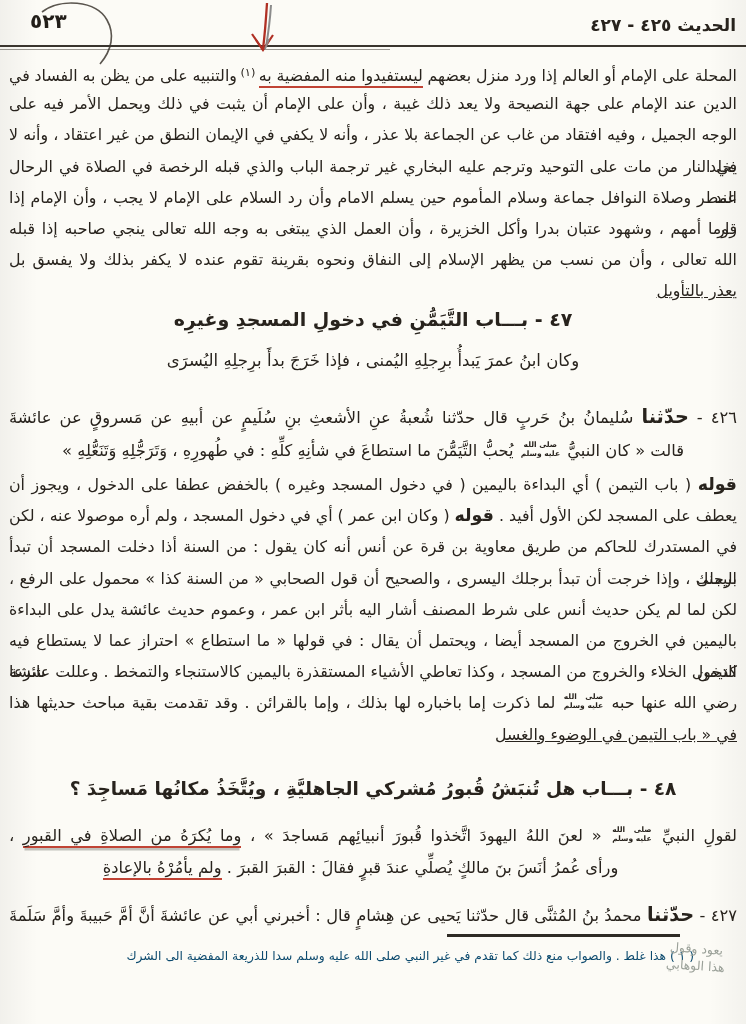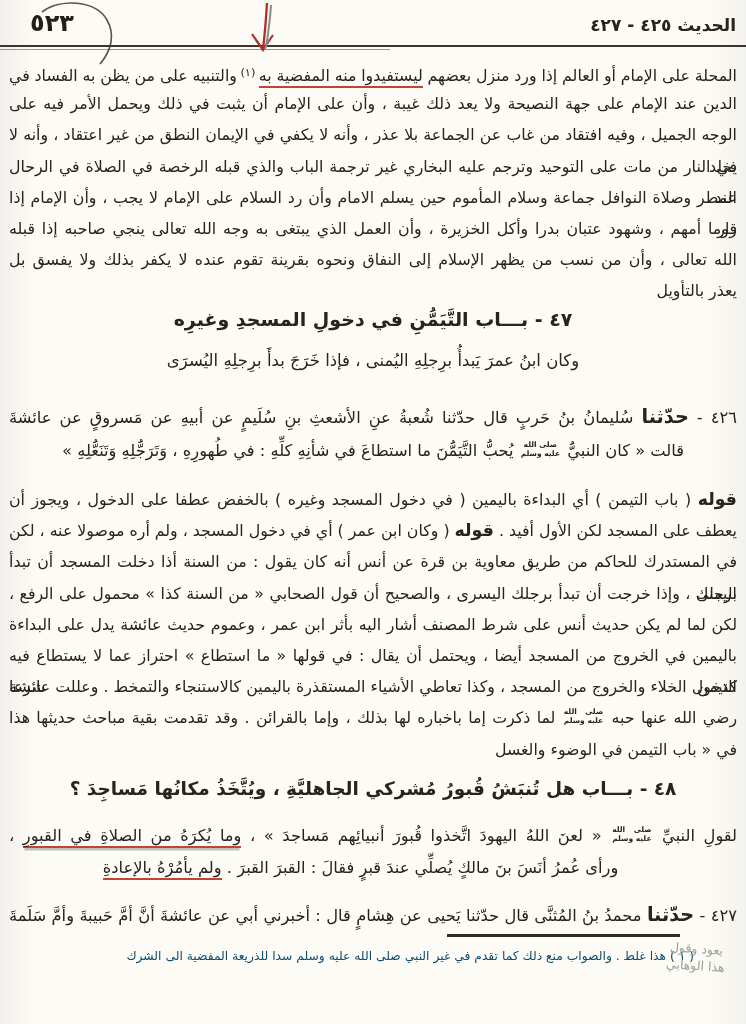--- a/index.html
+++ b/index.html
@@ -7,33 +7,33 @@
   .page {
     position: relative; width: 746px; height: 1024px;
     background: #fcfbf6; overflow: hidden; direction: rtl;
     font-family: "DejaVu Sans", sans-serif; color: #28231d;
   }
   .page::before {
     content:""; position:absolute; inset:0; pointer-events:none;
     background: linear-gradient(90deg, rgba(0,0,0,0.045), rgba(0,0,0,0) 5%, rgba(0,0,0,0) 95%, rgba(0,0,0,0.035));
   }
   
-  .pagenum { position:absolute; top:9px; left:30px; font-size:24px; font-weight:bold; letter-spacing:3px; color:#221e19; }
+  .pagenum { position:absolute; top:9px; left:30px; font-size:20px; font-weight:bold; letter-spacing:3px; color:#221e19; }
   .pagenum-arc { position:absolute; top:0; left:6px; width:124px; height:66px; pointer-events:none; }
   .header-title { position:absolute; top:15px; right:10px; font-size:17px; font-weight:bold;text-align:center; }
   .top-rule  { position:absolute; top:45px; left:0; width:746px; height:2px; background:#3a352e; }
   .top-rule2 { position:absolute; top:49px; left:0; width:390px; height:1px; background:rgba(58,53,46,0.5); }
   .red-arrow { position:absolute; top:1px; left:243px; width:52px; height:58px; z-index:3; }
   
   .block { position:absolute; right:9px; left:9px; }
   .jline { text-align:justify; text-align-last:justify; font-size:15.8px; line-height:31.2px; height:31.2px; word-spacing:-0.5px; }
   .jline.big { font-size:16.3px; line-height:36px; height:36px; }
-  .shortline { text-align:right; font-size:15.8px; line-height:31.2px; height:31.2px; }
+  .shortline { text-align:right; font-size:15.8px; line-height:31.2px; height:31.2px;text-decoration:underline; }
   .intro { top:57px; }
-  .commentary { top:484px; }
+  .commentary { top:469px; }
   .ch-title { position:absolute; left:0; width:100%; text-align:center; font-weight:bold; }
   .ch47 { top:308px; font-size:19px; }
   .ch-sub { position:absolute; left:0; width:100%; text-align:center; top:351px; font-size:16.5px; }
   .h426-isnad { top:399px; }
   .h426-matn { position:absolute; left:0; width:100%; text-align:center; top:441px; font-size:16.3px; }
   .ch48 { top:778px; font-size:18.5px; }
   .l48a { top:818px; }
   .l48b { position:absolute; top:858px; right:110px; left:85px; text-align:center; font-size:16.3px; }
   .h427 { top:897px; }
   

